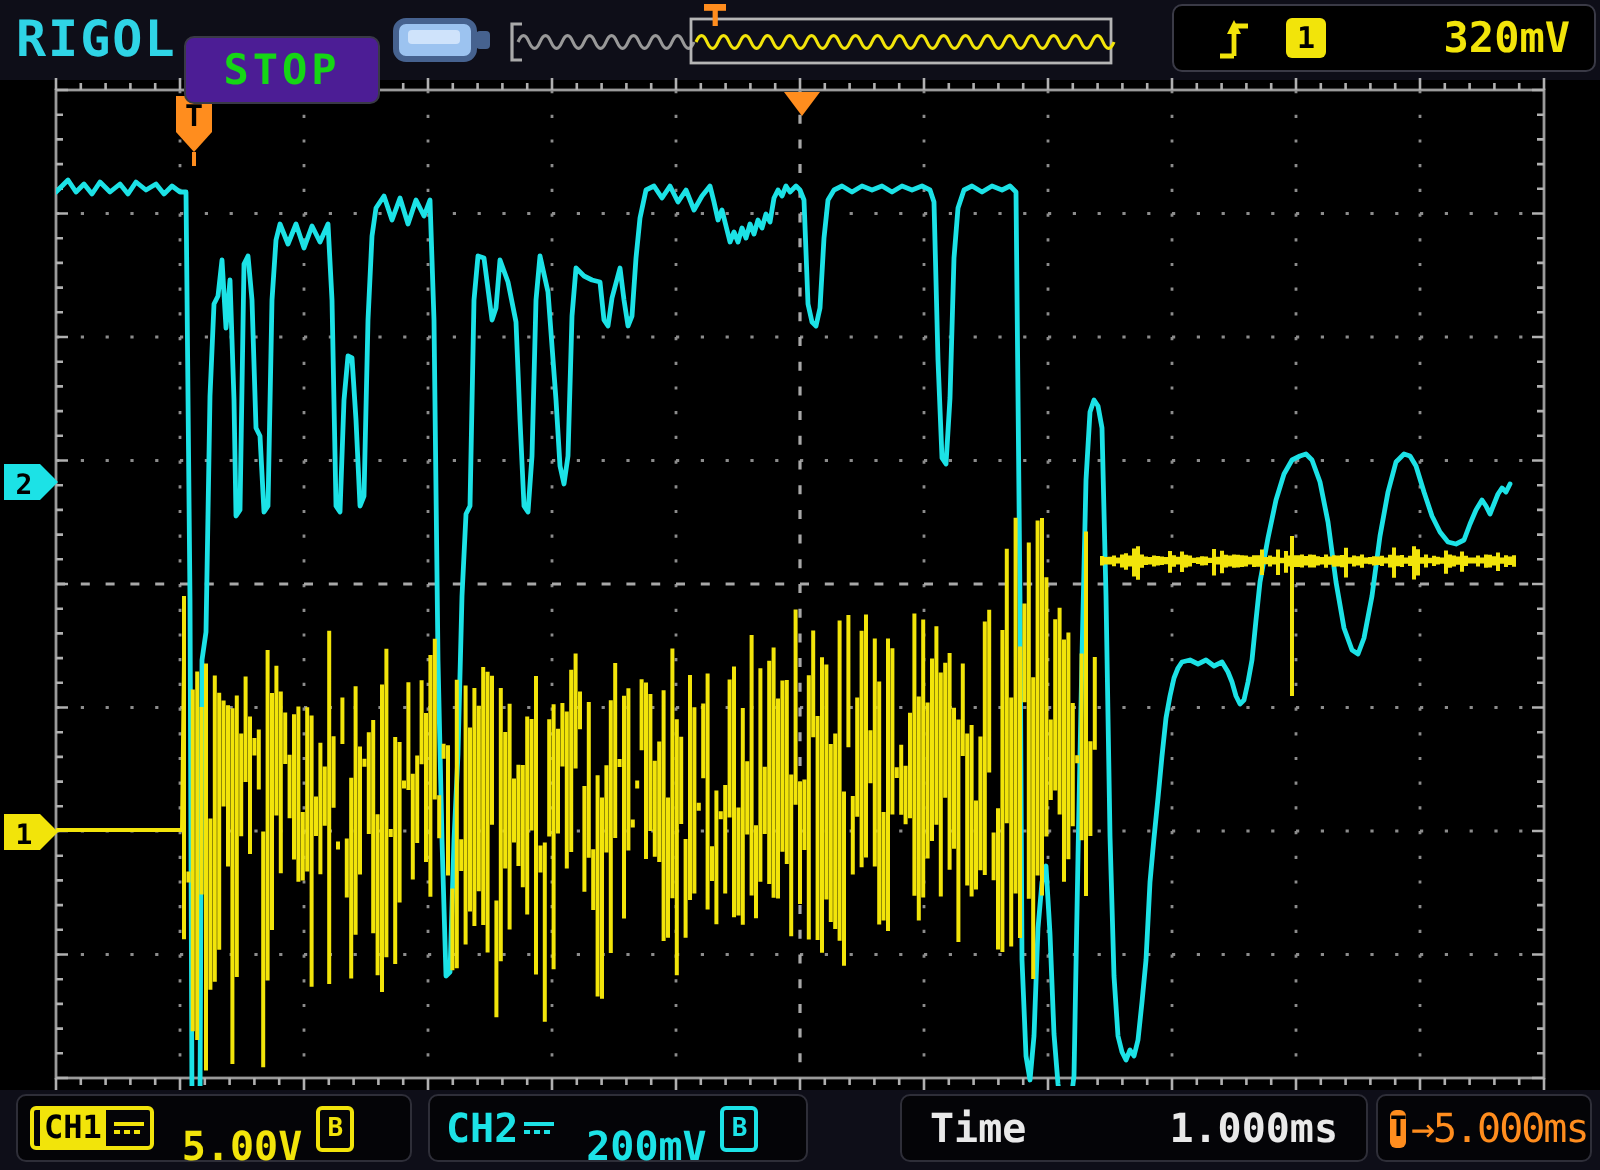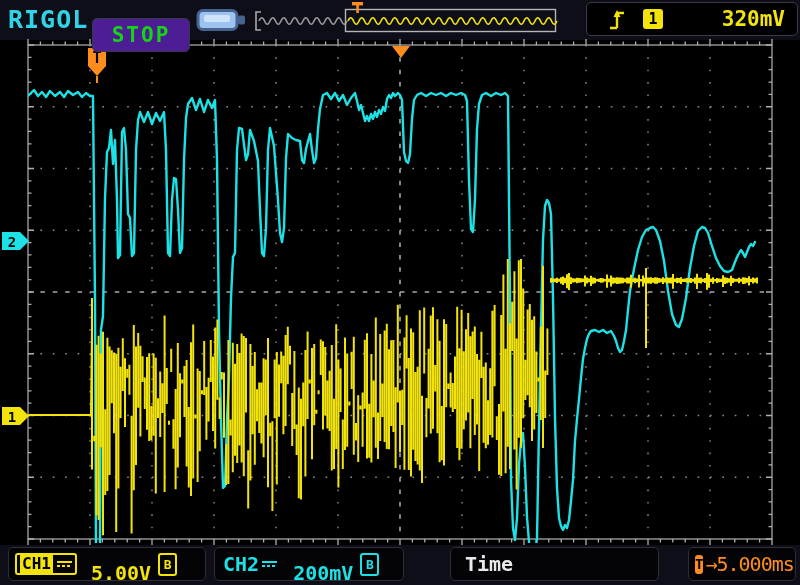--- a/index.html
+++ b/index.html
@@ -25,21 +25,21 @@
             border-radius:3px;font-size:15px;font-weight:bold;display:flex;align-items:center;justify-content:center;}
   .triglevel{margin-left:auto;margin-right:12px;color:var(--ch1);font-size:21px;font-weight:bold;}
   
   #scope{position:absolute;left:0;top:0;z-index:1;}
   
   .bottombar{position:absolute;left:0;top:543px;width:800px;height:42px;z-index:3;}
   .bbox{position:absolute;top:4px;height:34px;background:#040407;border:1px solid #2e2e38;
         border-radius:5px;display:flex;align-items:center;box-sizing:border-box;}
   .ch1box{left:8px;width:198px;padding:12px 6px;}
   .ch2box{left:214px;width:190px;padding:0 8px;}
-  .timebox{left:450px;width:209px;padding:0 14px;justify-content:space-between;}
+  .timebox{left:450px;width:234px;padding:0 14px;justify-content:space-between;}
   .trigoffbox{left:688px;width:108px;padding:0 4px;}
   .ch1badge{display:inline-flex;align-items:center;border:2px solid var(--ch1);
             border-radius:3px;padding:2px 3px;gap:4px;height:22px;box-sizing:border-box;}
   .ch1fill{background:var(--ch1);color:#000;font-size:16px;font-weight:bold;padding:0 2px;line-height:18px;}
   .coup{display:inline-flex;flex-direction:column;gap:2px;width:15px;}
   .coup .cline{height:2px;background:currentColor;}
   .coup .cdash{height:2px;background:repeating-linear-gradient(90deg,currentColor 0 3px,transparent 3px 5px);}
   .coup.y{color:var(--ch1);}
   .coup.c{color:var(--ch2);}
   .scaletext{font-size:20px;font-weight:bold;margin-top:18px;}
@@ -149,19 +149,20 @@
       <span class="ch2label">CH2</span>
       <span class="coup c">
           <span class="cline"></span>
           <span class="cdash"></span>
         </span>
       <span class="scaletext">200mV</span>
       <span class="bwbadge">B</span>
     </div>
     <div class="bbox timebox">
       <span class="timetext">Time</span>
+      <span class="timetext">1.000ms</span>
     </div>
     <div class="bbox trigoffbox">
       <span class="toffbadge">T</span>
       <span class="toffval">→5.000ms</span>
     </div>
   </div>
 </div>
 
 </body></html>

